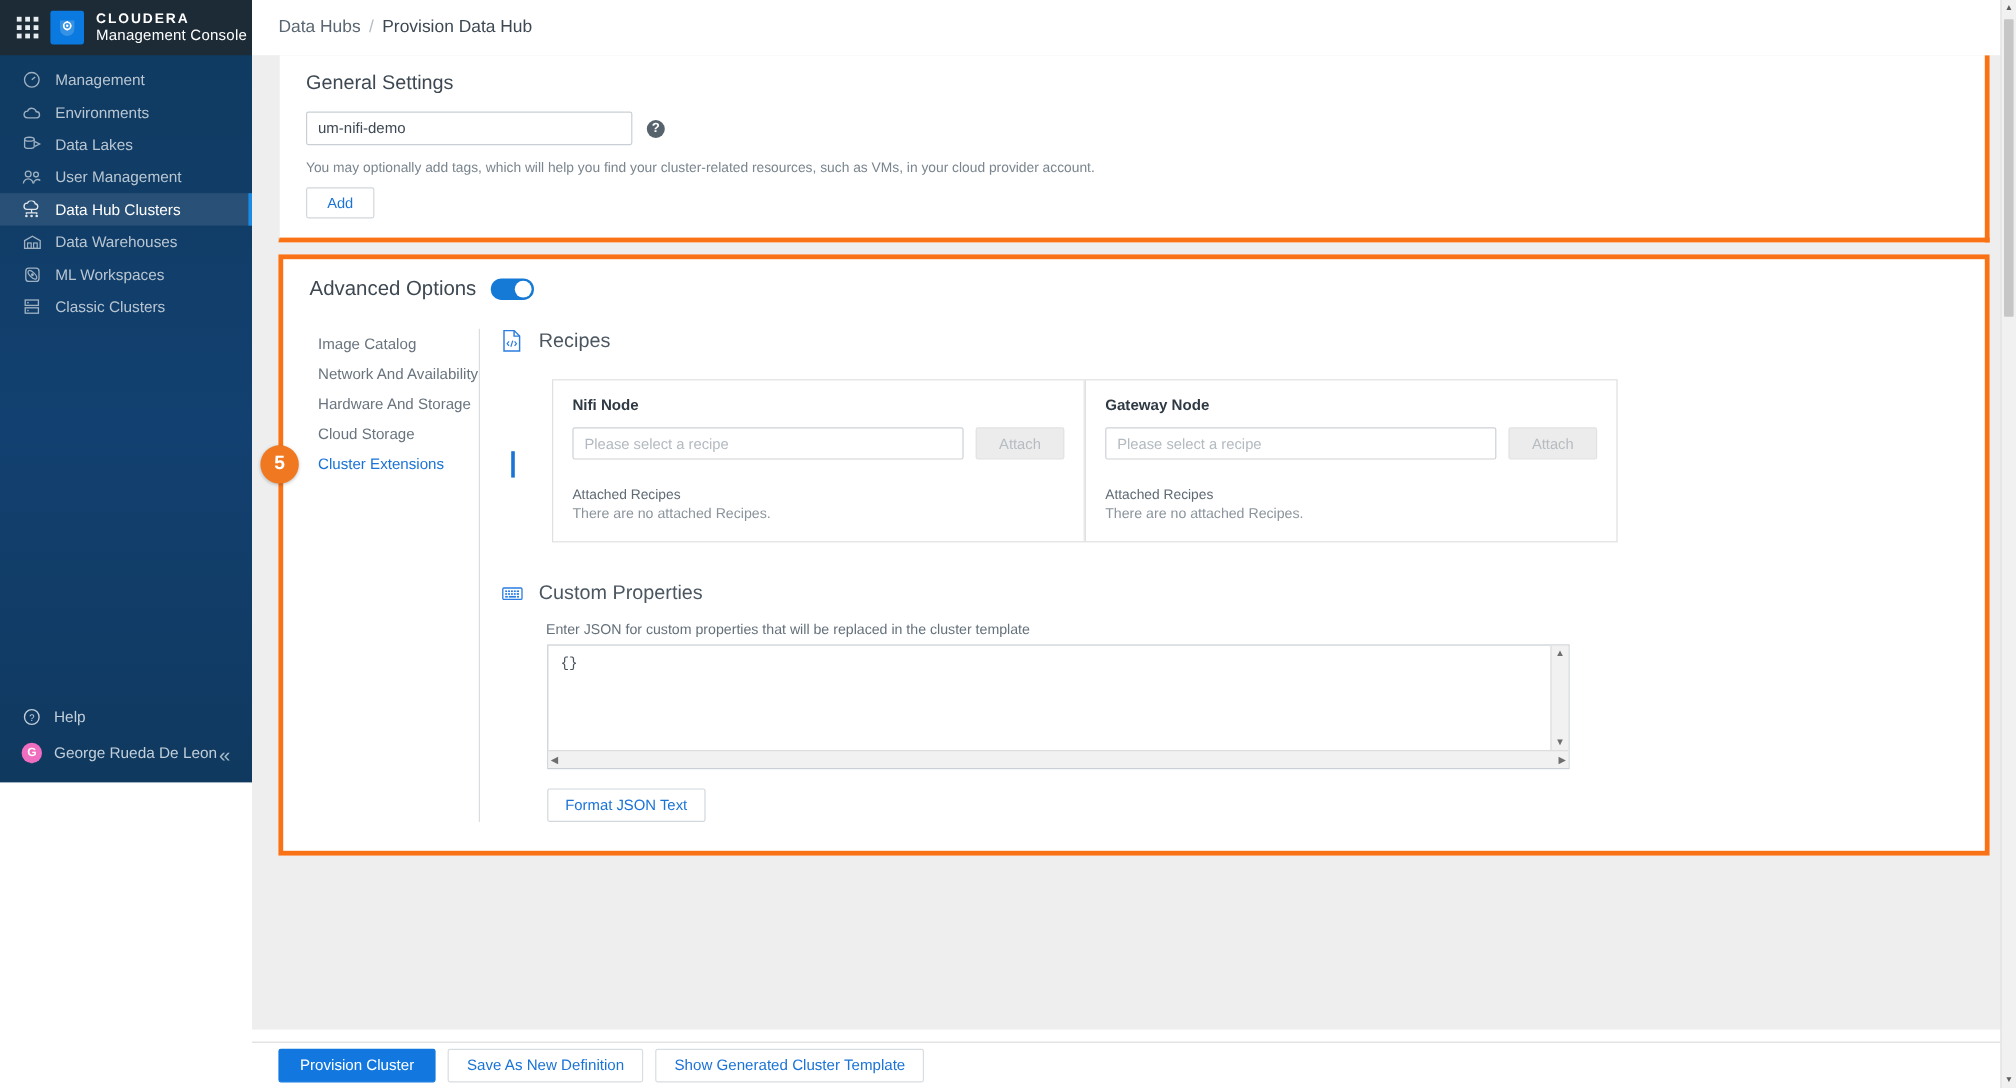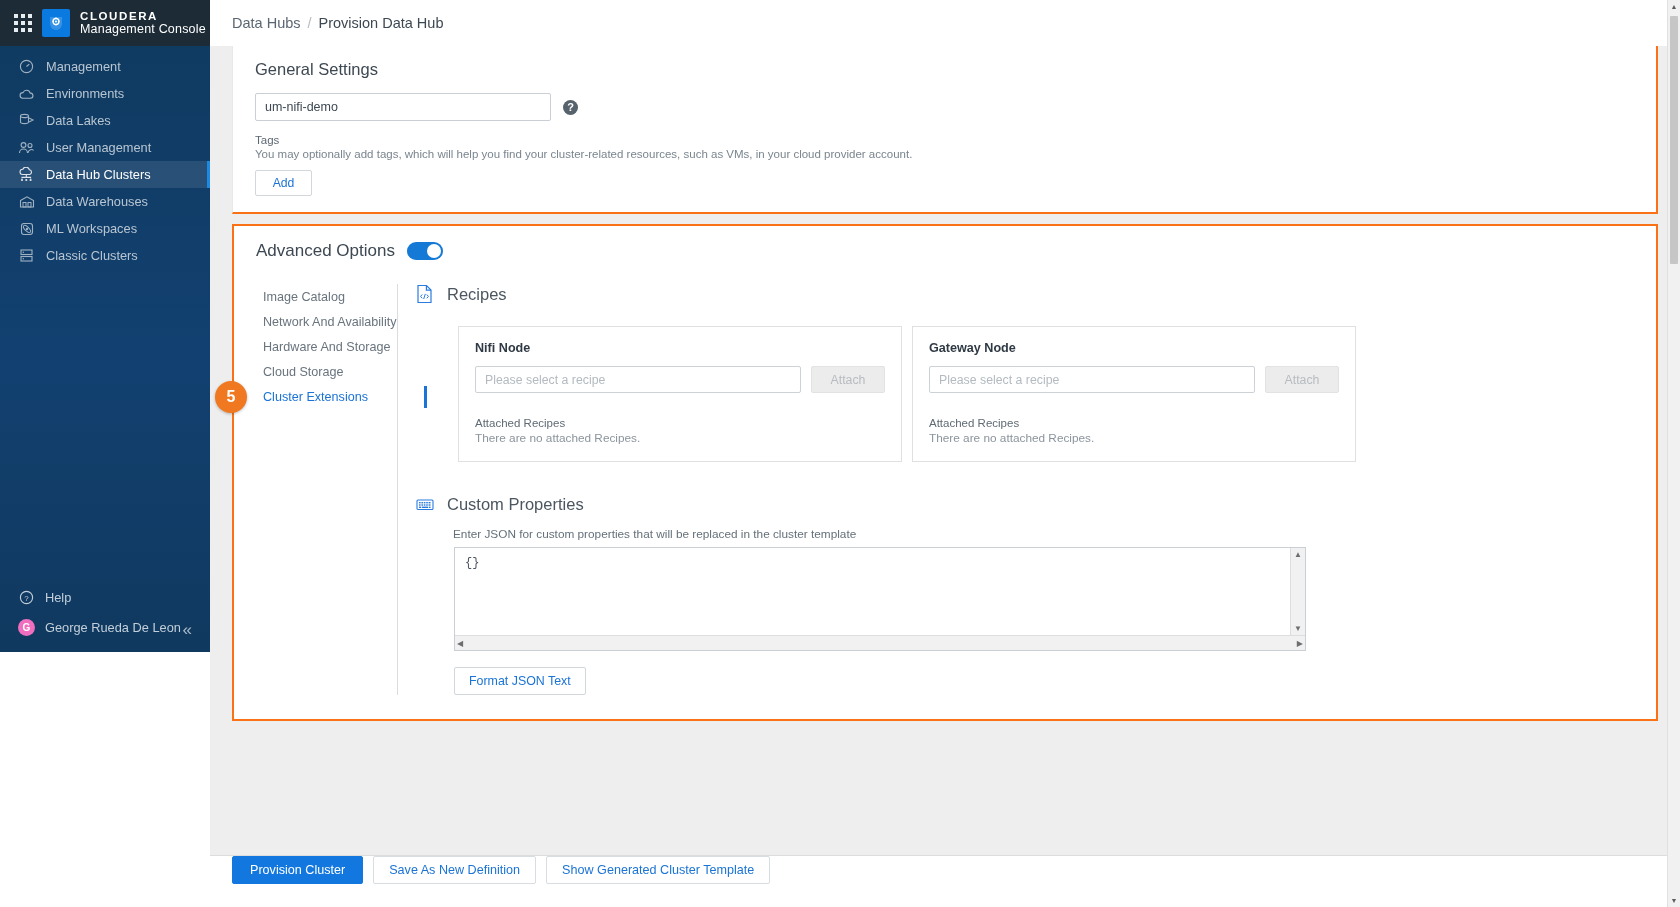--- a/index.html
+++ b/index.html
@@ -84,34 +84,34 @@
   .crumb { color: #5a6671; cursor: pointer; }
   .crumb.sep { color: #b4bcc4; }
   .crumb.current { color: #3d4852; cursor: default; }
 
   .scroll-area {
     position: absolute; top: 46px; left: 0; right: 0; bottom: 49px;
     background: #eeeeee; overflow: hidden;
   }
 
   .card {
-    background: #ffffff; border: 2px solid #f97316;
+    background: #ffffff; border: 4px solid #f97316;
     margin: 0 22px 10px 22px;
   }
   .card.first { border-top: none; margin-top: 0; border-left: 1px solid #e9e9e9; }
 
   .sec-title {
     font-size: 16.5px; color: #3d4852; padding: 14px 0 10px 22px; font-weight: 400;
   }
   .field-label { font-size: 11.5px; color: #6a7680; padding-left: 22px; }
   .req { color: #e04b4b; font-size: 12px; }
 
   .input-row { display: flex; align-items: center; gap: 12px; padding: 4px 0 0 22px; }
   .text-input {
-    width: 296px; height: 28px; border: 1px solid #c9cfd4; border-radius: 2px;
+    width: 272px; height: 28px; border: 1px solid #c9cfd4; border-radius: 2px;
     font-size: 12.5px; color: #3d4852; padding: 0 9px;
     font-family: "Liberation Sans", sans-serif; background: #fff;
   }
   .help-ico {
     width: 15px; height: 15px; border-radius: 50%; background: #56626c;
     color: #fff; font-size: 11px; font-weight: 700;
     display: flex; align-items: center; justify-content: center; cursor: pointer;
   }
 
   .tags-block { padding: 13px 0 16px 22px; }
@@ -159,21 +159,21 @@
     left: -48px; box-shadow: 0 1px 3px rgba(0,0,0,.25); z-index: 6;
   }
 
   .tab-panel { flex: 1; padding-left: 18px; }
 
   .panel-head { display: flex; align-items: center; gap: 13px; padding-left: 0; }
   .panel-icon { width: 18px; height: 20px; flex: 0 0 18px; display:flex; align-items:center; }
   .panel-title { font-size: 16.5px; color: #4b5660; font-weight: 400; }
   .panel-desc { font-size: 12.5px; color: #606b75; padding: 15px 0 0 37px; }
 
-  .node-cards { display: flex; gap: 10px; padding: 22px 0 0 42px; }
+  .node-cards { display: flex; padding: 22px 0 0 42px; }
   .node-card {
     flex: 0 0 444px; border: 1px solid #e0e0e0; background: #fff;
     padding: 14px 16px 16px 16px;
   }
   .node-title { font-size: 12.6px; font-weight: 700; color: #2f3a44; margin-bottom: 11px; }
   .node-row { display: flex; gap: 10px; align-items: center; }
   .recipe-select {
     flex: 1; height: 27px; border: 1px solid #cdd2d6; border-radius: 2px;
     display: flex; align-items: center; padding: 0 9px;
     font-size: 12.3px; color: #b3bac0; background: #fff; cursor: pointer;
@@ -209,23 +209,23 @@
   }
   .btn-format {
     margin: 16px 0 0 38px; height: 28px; padding: 0 14px;
     border: 1px solid #d2d7db; background: #fff; color: #1a73d6;
     font-size: 12.4px; border-radius: 2px; cursor: pointer;
     font-family: "Liberation Sans", sans-serif;
   }
 
   
   .footer {
-    position: absolute; left: 0; right: 0; bottom: 0; height: 52px;
+    position: absolute; left: 0; right: 0; bottom: 0; height: 39px;
     background: #ffffff; border-top: 1px solid #ddd;
-    display: flex; gap: 10px; padding-left: 22px;
+    display: flex; align-items: center; gap: 10px; padding-left: 22px;
   }
   .btn-primary {
     height: 28px; padding: 0 17px; background: #1278e0; border: 1px solid #1278e0;
     color: #fff; font-size: 12.6px; border-radius: 2px; cursor: pointer;
     font-family: "Liberation Sans", sans-serif;
   }
   .btn-ghost {
     height: 28px; padding: 0 15px; background: #fff; border: 1px solid #d8dde1;
     color: #1a73d6; font-size: 12.6px; border-radius: 2px; cursor: pointer;
     font-family: "Liberation Sans", sans-serif;
@@ -397,21 +397,20 @@
 
     <div class="scroll-area">
 
       <div class="card first">
         <div class="sec-title">General Settings</div>
         <div class="input-row">
           <input class="text-input" value="um-nifi-demo" style="">
           <span class="help-ico">?</span>
         </div>
         <div class="tags-block">
-          <div class="tags-title">Tags</div>
           <div class="tags-desc">You may optionally add tags, which will help you find your cluster-related resources, such as VMs, in your cloud provider account.</div>
           <button class="btn-outline">Add</button>
         </div>
       </div>
 
       <div class="card">
         <div class="adv-head">
           <span class="adv-title">Advanced Options</span>
           <span class="toggle">
               <span class="knob"></span>

